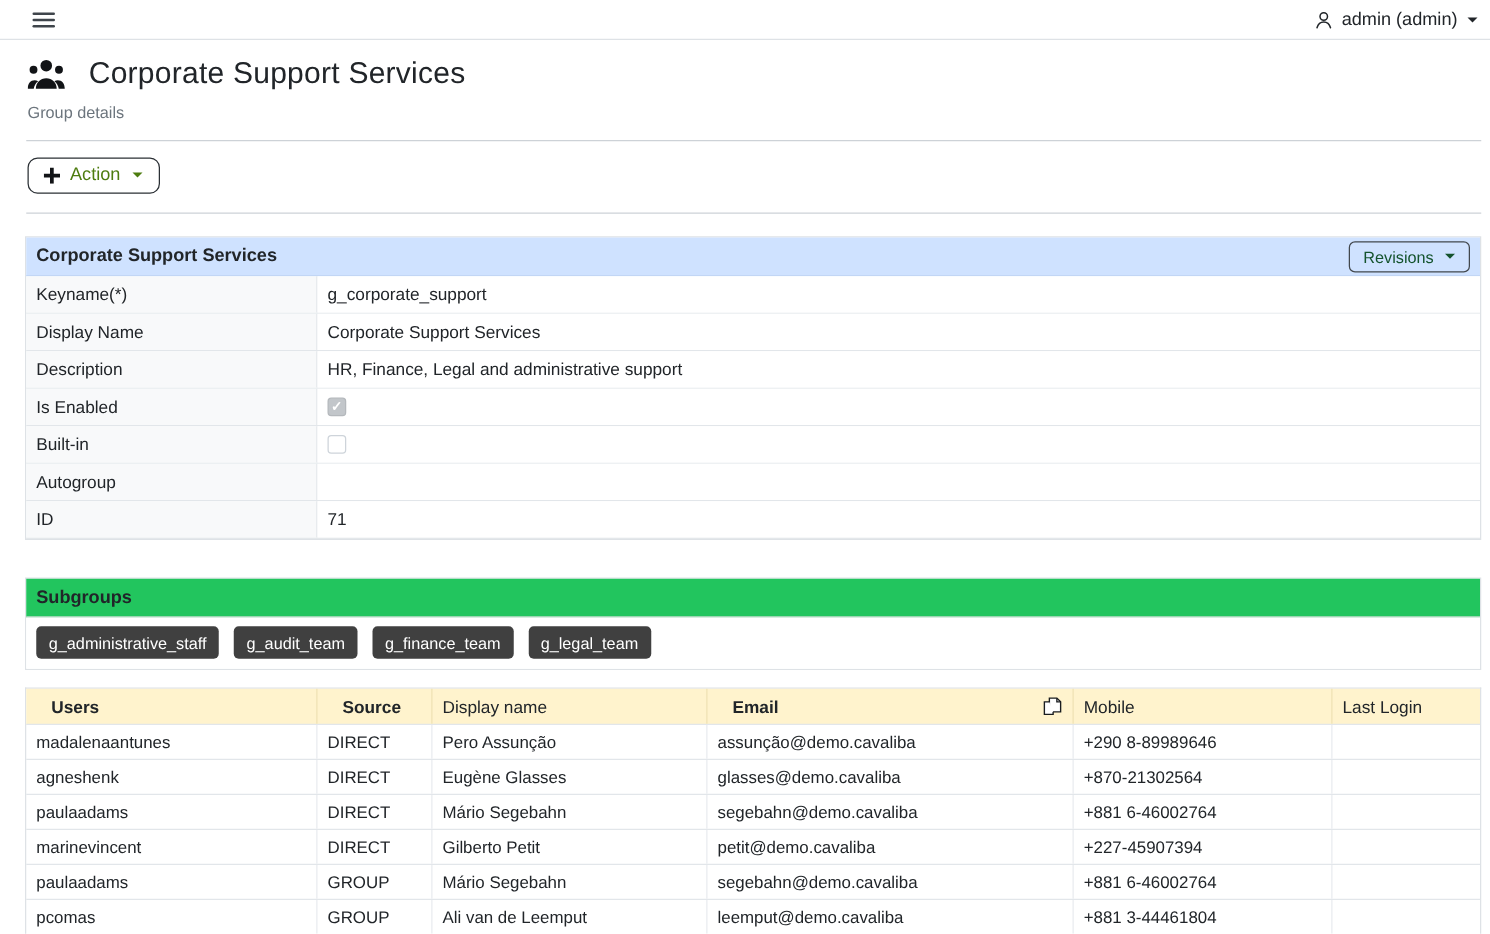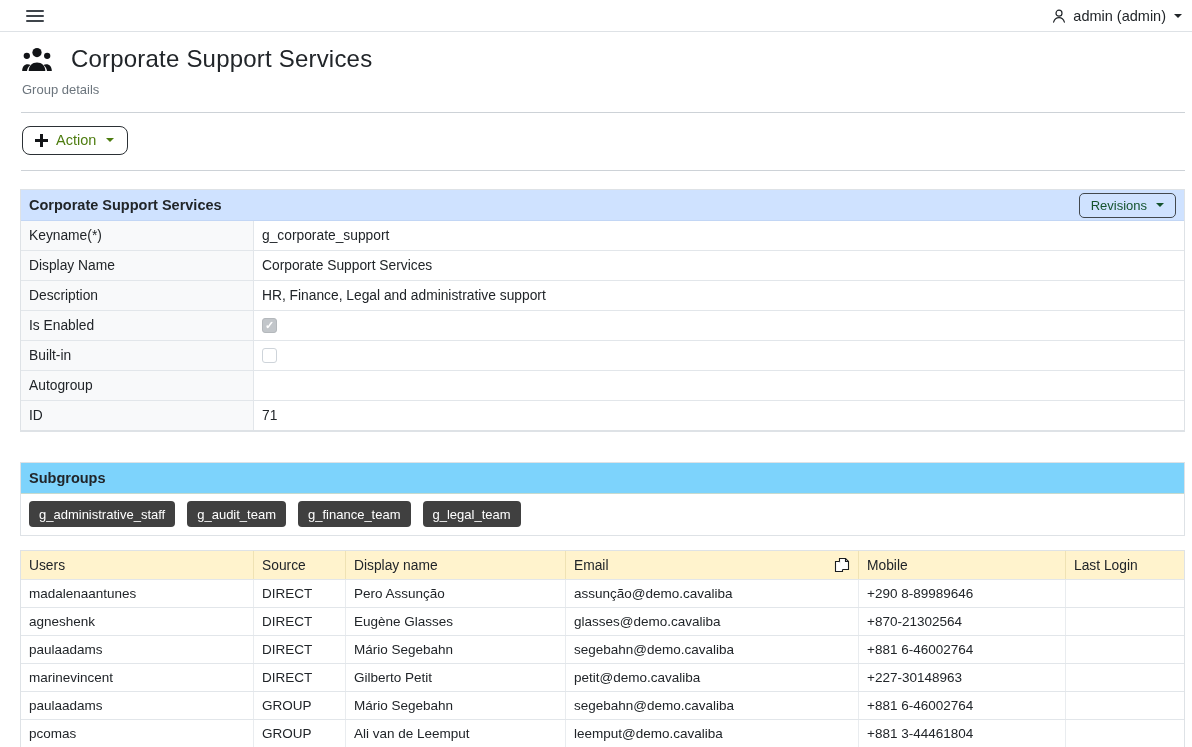--- a/index.html
+++ b/index.html
@@ -37,21 +37,21 @@
     padding: 5px 13px 6px 12px; cursor: pointer;
   }
   
   .content { margin: 0 7px 0 20px; }
   .panel { border: 1px solid #dee2e6; }
   .panel-hd {
     display: flex; align-items: center; justify-content: space-between;
     height: 31px; padding: 0 8px; font-weight: 700; font-size: 14.5px;
   }
   .panel-hd.blue { background: #cfe2ff; border-bottom: 1px solid #c2d6f5; }
-  .panel-hd.green { background: #7dd3fc; border-bottom: 1px solid #c6dacf; }
+  .panel-hd.green { background: #22c55e; border-bottom: 1px solid #c6dacf; }
   .group-panel { margin-top: 18px; }
   .btn-rev {
     display: inline-flex; align-items: center; gap: 7px;
     font-family: inherit; font-size: 13px; font-weight: 400; color: #14532d;
     background: transparent; border: 1px solid #42484e; border-radius: 5px;
     padding: 4px 11px; cursor: pointer;
   }
   .frow { display: grid; grid-template-columns: 233px 1fr; border-bottom: 1px solid #e2e6ea; }
   .frow:last-child { border-bottom: 1px solid #dee2e6; }
   .fcell { padding: 6px 8px; min-height: 29px; display: flex; align-items: center; }
@@ -67,21 +67,21 @@
     display: inline-block; background: #404040; color: #fff;
     font-size: 13px; padding: 5.5px 10px; border-radius: 4px; cursor: pointer;
   }
   
   .users-panel { margin-top: 14px; border-bottom: none; }
   .urow { display: grid; grid-template-columns: 233px 92px 220px 293px 207px 1fr; border-bottom: 1px solid #e2e6ea; }
   .urow > div { padding: 5px 8px; min-height: 27px; display: flex; align-items: center; border-right: 1px solid #e9ecef; }
   .urow > div:last-child { border-right: none; }
   .uhead { background: #fff3cd; }
   .uhead > div { min-height: 28px; border-right: 1px solid #efe2b4; font-size: 13.8px; }
-  .uhead .b { font-weight: 400; }
+  .uhead .b { font-weight: 700; margin-left: 12px; }
   .uhead .email-h { justify-content: space-between; }
   .copy-ic { display: inline-flex; cursor: pointer; }
   .icon-btn { display: inline-flex; align-items: center; }
 </style>
 </head>
 <body>
 
 <div class="topbar">
   <span class="hamburger">
       <span></span>
@@ -231,21 +231,21 @@
       <div>Mário Segebahn</div>
       <div>segebahn@demo.cavaliba</div>
       <div>+881 6-46002764</div>
       <div></div>
     </div>
     <div class="urow">
       <div>marinevincent</div>
       <div>DIRECT</div>
       <div>Gilberto Petit</div>
       <div>petit@demo.cavaliba</div>
-      <div>+227-30148963</div>
+      <div>+227-45907394</div>
       <div></div>
     </div>
     <div class="urow">
       <div>paulaadams</div>
       <div>GROUP</div>
       <div>Mário Segebahn</div>
       <div>segebahn@demo.cavaliba</div>
       <div>+881 6-46002764</div>
       <div></div>
     </div>

